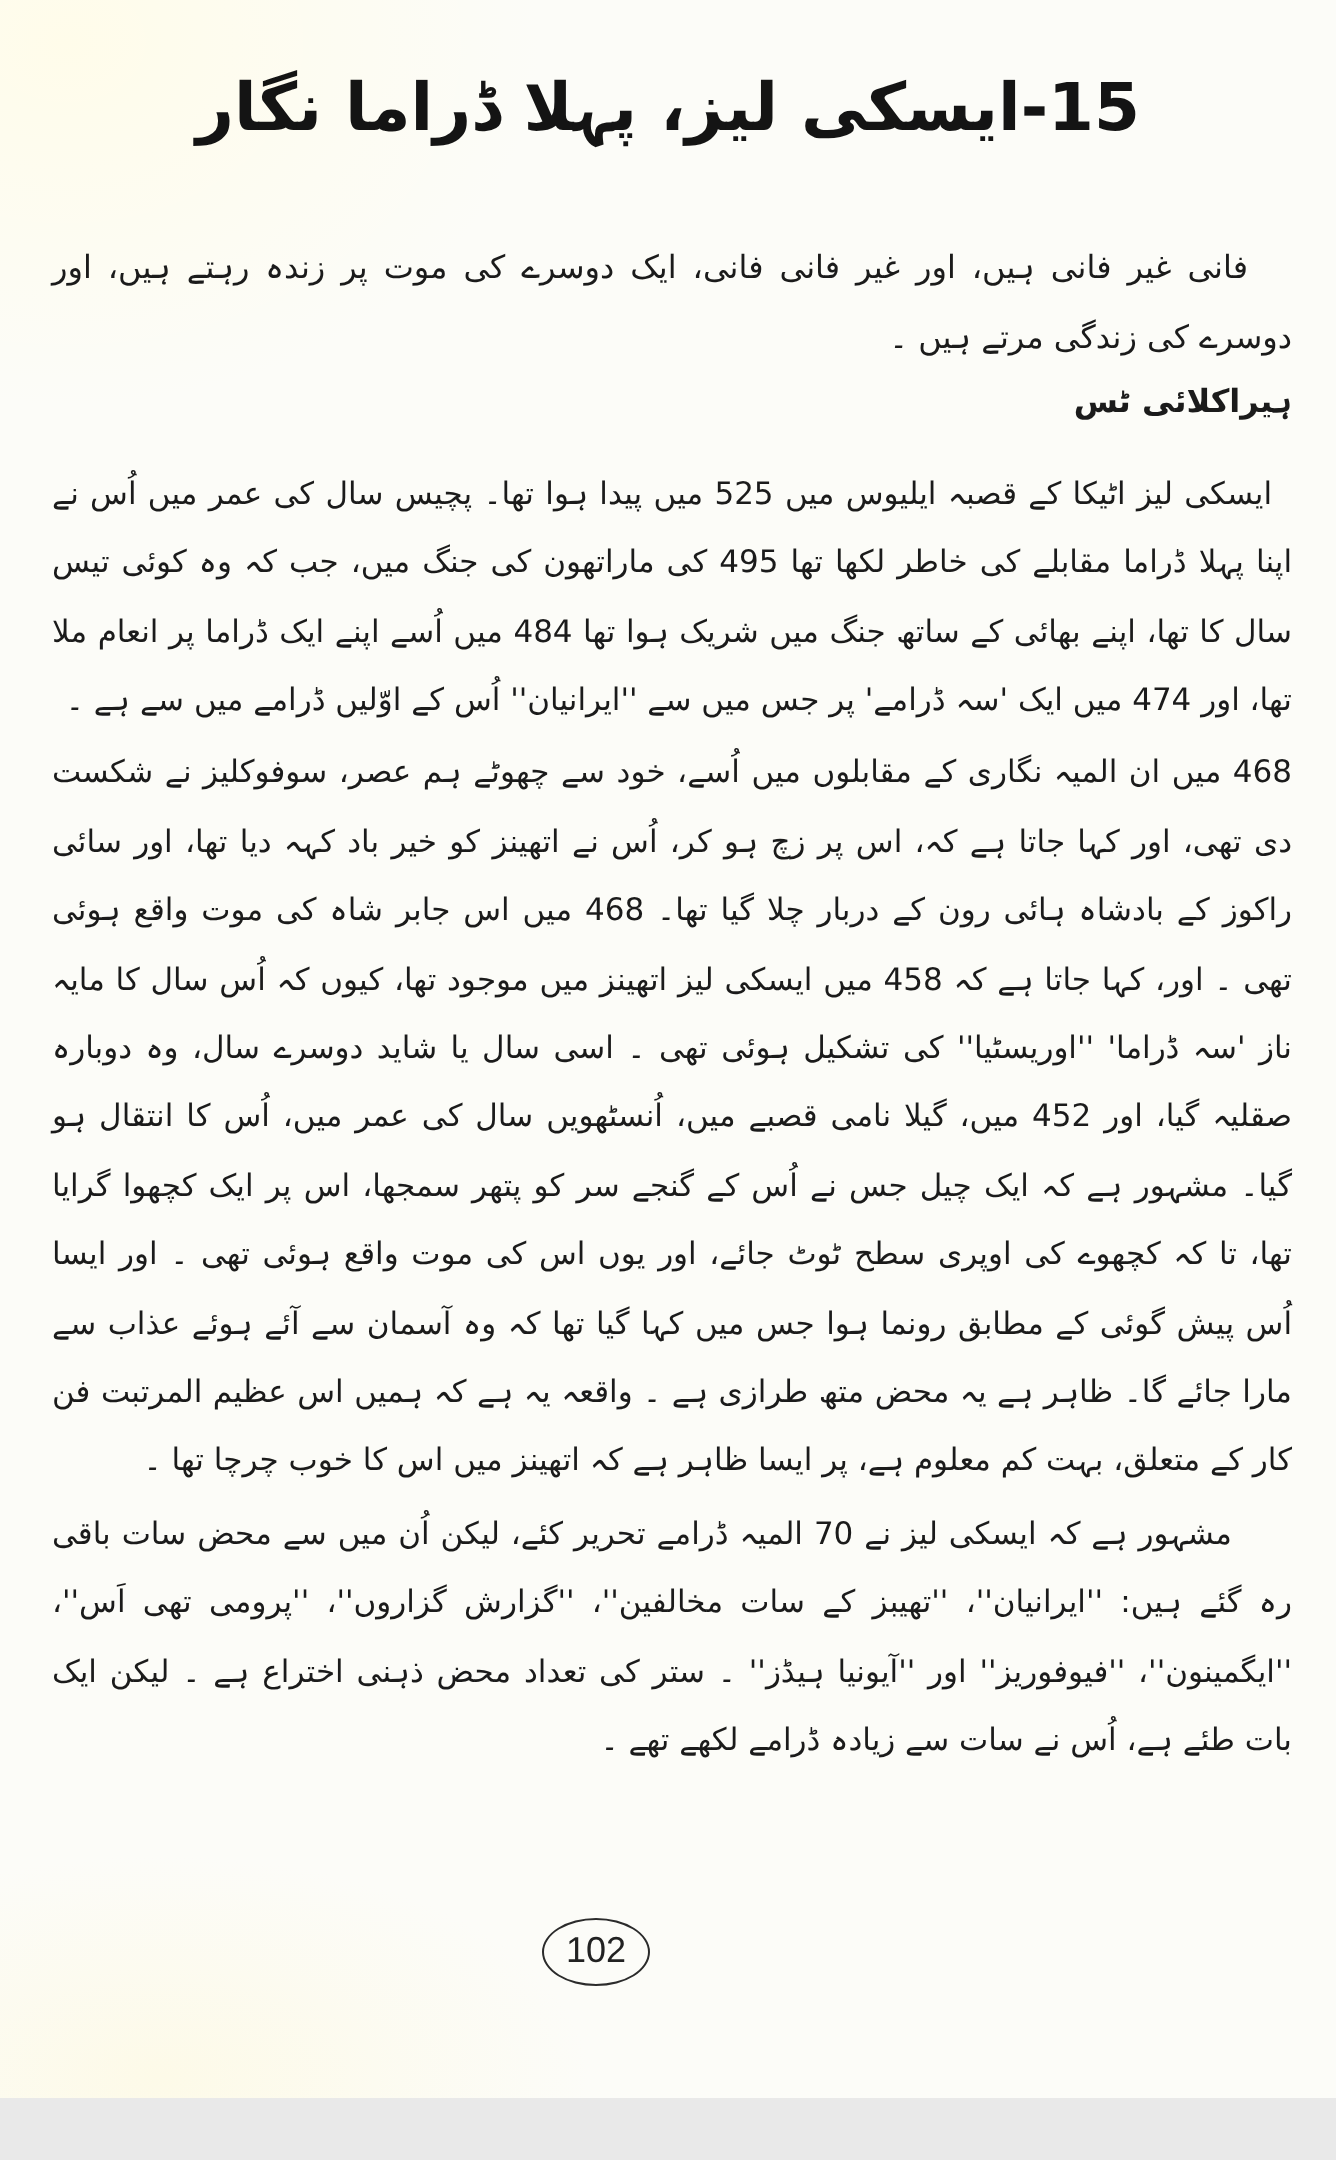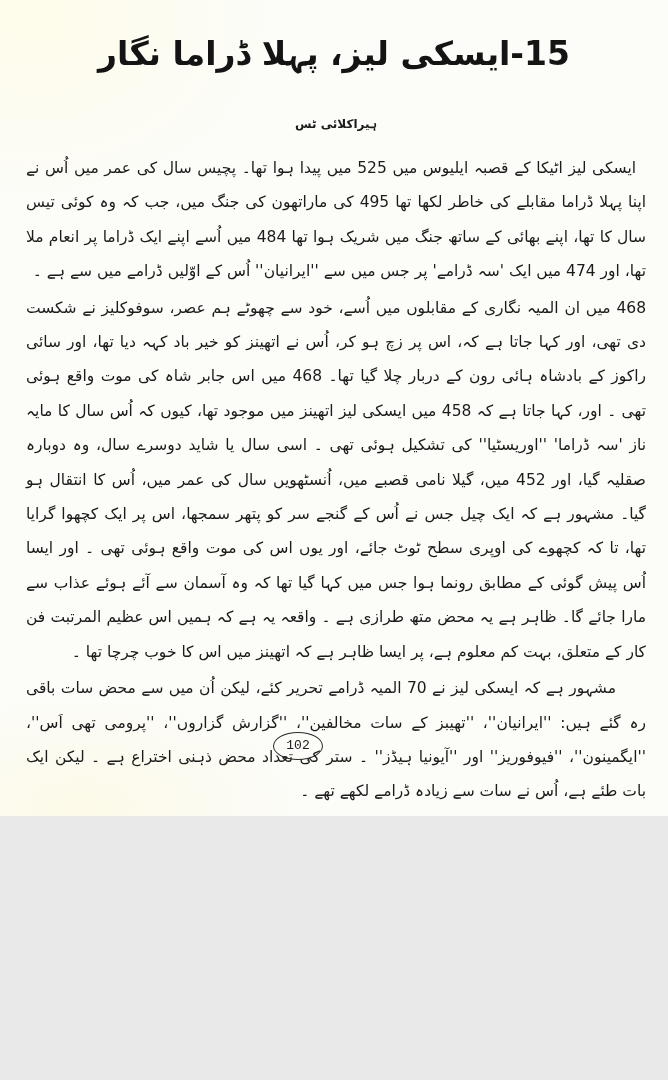--- a/index.html
+++ b/index.html
@@ -4,21 +4,21 @@
 <style>
   * { margin: 0; padding: 0; box-sizing: border-box; }
   html, body { width: 668px; }
   body {
     background: #e9e9e9;
     font-family: "DejaVu Sans", sans-serif;
   }
   .scan-page {
     position: relative;
     width: 668px;
-    height: 816px;
+    height: 1049px;
     overflow: hidden;
     background:
       radial-gradient(ellipse 430px 330px at 5% 2%, #fffcea 0%, rgba(255,252,234,0) 55%),
       radial-gradient(ellipse 330px 170px at 12% 99%, #fdfae8 0%, rgba(253,250,232,0) 65%),
       #fcfcf8;
     color: #1b1b1b;
   }
   .chapter-title {
     padding-top: 34px;
     text-align: center;
@@ -33,22 +33,22 @@
   }
   .epigraph { margin-top: 44px; }
   .epigraph-text {
     font-size: 16px;
     line-height: 2.18;
     text-align: justify;
     text-indent: 22px; 
   }
   .epigraph-attribution {
     margin-top: 4px;
-    text-align: center;   
-    font-size: 12px;
+    text-align: right;   
+    font-size: 16px;
     font-weight: 600;
   }
   .body-text { margin-top: 20px; }
   .para {
     font-size: 15.5px;
     line-height: 2.22;
     text-align: justify;
     color: #1b1b1b;
   }
   .para + .para { margin-top: 2px; }
@@ -64,38 +64,39 @@
     bottom: 56px;
     text-align: center;
     direction: ltr;
   }
   .page-number-oval {
     display: inline-block;
     min-width: 50px;
     padding: 5px 11px 6px;
     border: 1.6px solid #2b2b2b;
     border-radius: 50%;
-    font-family: Liberation Mono, monospace;
-    font-size: 13px;
+    font-family: Liberation Sans, sans-serif;
+    font-size: 18px;
     color: #222;
     transform: translateX(-36px); 
     background: transparent;
     text-align: center;
   }
 </style>
 </head>
 <body>
 
 <div class="scan-page" lang="ur">
 
   <h1 class="chapter-title">15-ایسکی لیز، پہلا ڈراما نگار</h1>
 
   <div class="content">
 
     <div class="epigraph">
+      <p class="epigraph-text">فانی غیر فانی ہیں، اور غیر فانی فانی، ایک دوسرے کی موت پر زندہ رہتے ہیں، اور دوسرے کی زندگی مرتے ہیں ۔</p>
       <div class="epigraph-attribution">ہیراکلائی ٹس</div>
     </div>
 
     <div class="body-text">
       <p class="para indent-sm">ایسکی لیز اٹیکا کے قصبہ ایلیوس میں 525 میں پیدا ہوا تھا۔ پچیس سال کی عمر میں اُس نے اپنا پہلا ڈراما مقابلے کی خاطر لکھا تھا 495 کی ماراتھون کی جنگ میں، جب کہ وہ کوئی تیس سال کا تھا، اپنے بھائی کے ساتھ جنگ میں شریک ہوا تھا 484 میں اُسے اپنے ایک ڈراما پر انعام ملا تھا، اور 474 میں ایک 'سہ ڈرامے' پر جس میں سے ''ایرانیان'' اُس کے اوّلیں ڈرامے میں سے ہے ۔</p>
       <p class="para">468 میں ان المیہ نگاری کے مقابلوں میں اُسے، خود سے چھوٹے ہم عصر، سوفوکلیز نے شکست دی تھی، اور کہا جاتا ہے کہ، اس پر زچ ہو کر، اُس نے اتھینز کو خیر باد کہہ دیا تھا، اور سائی راکوز کے بادشاہ ہائی رون کے دربار چلا گیا تھا۔ 468 میں اس جابر شاہ کی موت واقع ہوئی تھی ۔ اور، کہا جاتا ہے کہ 458 میں ایسکی لیز اتھینز میں موجود تھا، کیوں کہ اُس سال کا مایہ ناز 'سہ ڈراما' ''اوریسٹیا'' کی تشکیل ہوئی تھی ۔ اسی سال یا شاید دوسرے سال، وہ دوبارہ صقلیہ گیا، اور 452 میں، گیلا نامی قصبے میں، اُنسٹھویں سال کی عمر میں، اُس کا انتقال ہو گیا۔ مشہور ہے کہ ایک چیل جس نے اُس کے گنجے سر کو پتھر سمجھا، اس پر ایک کچھوا گرایا تھا، تا کہ کچھوے کی اوپری سطح ٹوٹ جائے، اور یوں اس کی موت واقع ہوئی تھی ۔ اور ایسا اُس پیش گوئی کے مطابق رونما ہوا جس میں کہا گیا تھا کہ وہ آسمان سے آئے ہوئے عذاب سے مارا جائے گا۔ ظاہر ہے یہ محض متھ طرازی ہے ۔ واقعہ یہ ہے کہ ہمیں اس عظیم المرتبت فن کار کے متعلق، بہت کم معلوم ہے، پر ایسا ظاہر ہے کہ اتھینز میں اس کا خوب چرچا تھا ۔</p>
       <p class="para indent"><span>مشہور ہے کہ ایسکی لیز نے 70 المیہ ڈرامے تحریر کئے، لیکن اُن میں سے محض سات باقی رہ گئے ہیں: ''ایرانیان''، ''تھیبز کے سات مخالفین''، ''گزارش گزاروں''، ''پرومی تھی اَس''، ''ایگمینون''، ''فیوفوریز'' اور ''آیونیا ہیڈز'' ۔ ستر کی تعداد محض ذہنی اختراع ہے ۔ لیکن ایک بات طئے ہے، اُس نے </span><span class="underline-phrase">سات سے زیادہ ڈرامے لکھے تھے</span><span> ۔</span></p>
     </div>
 
   </div>

